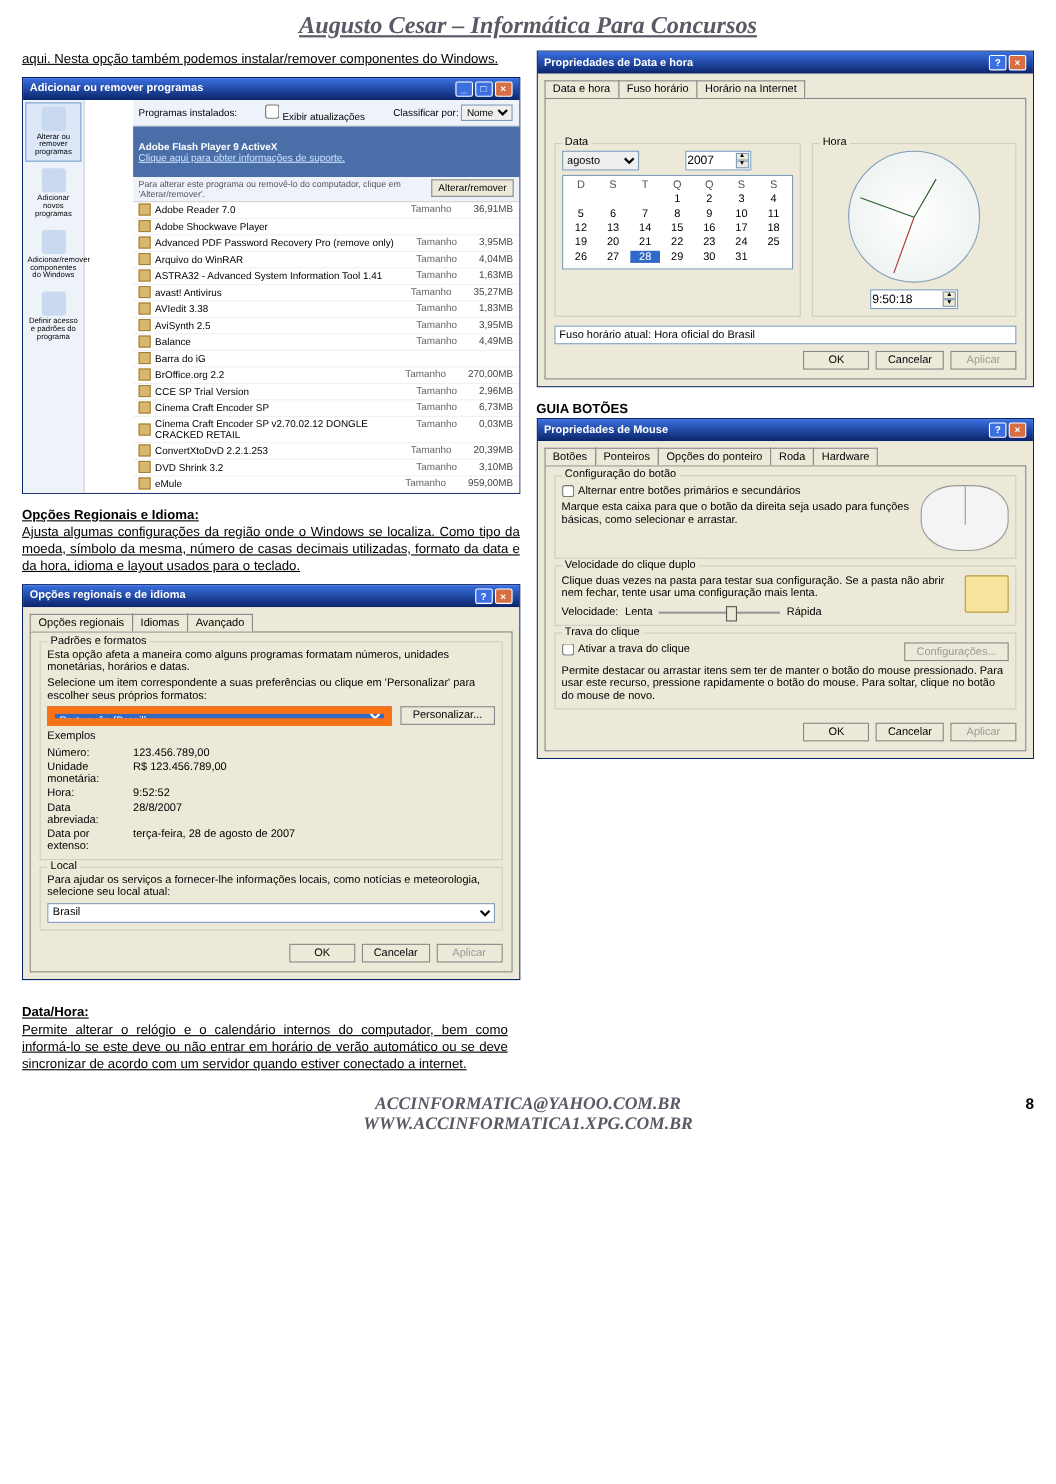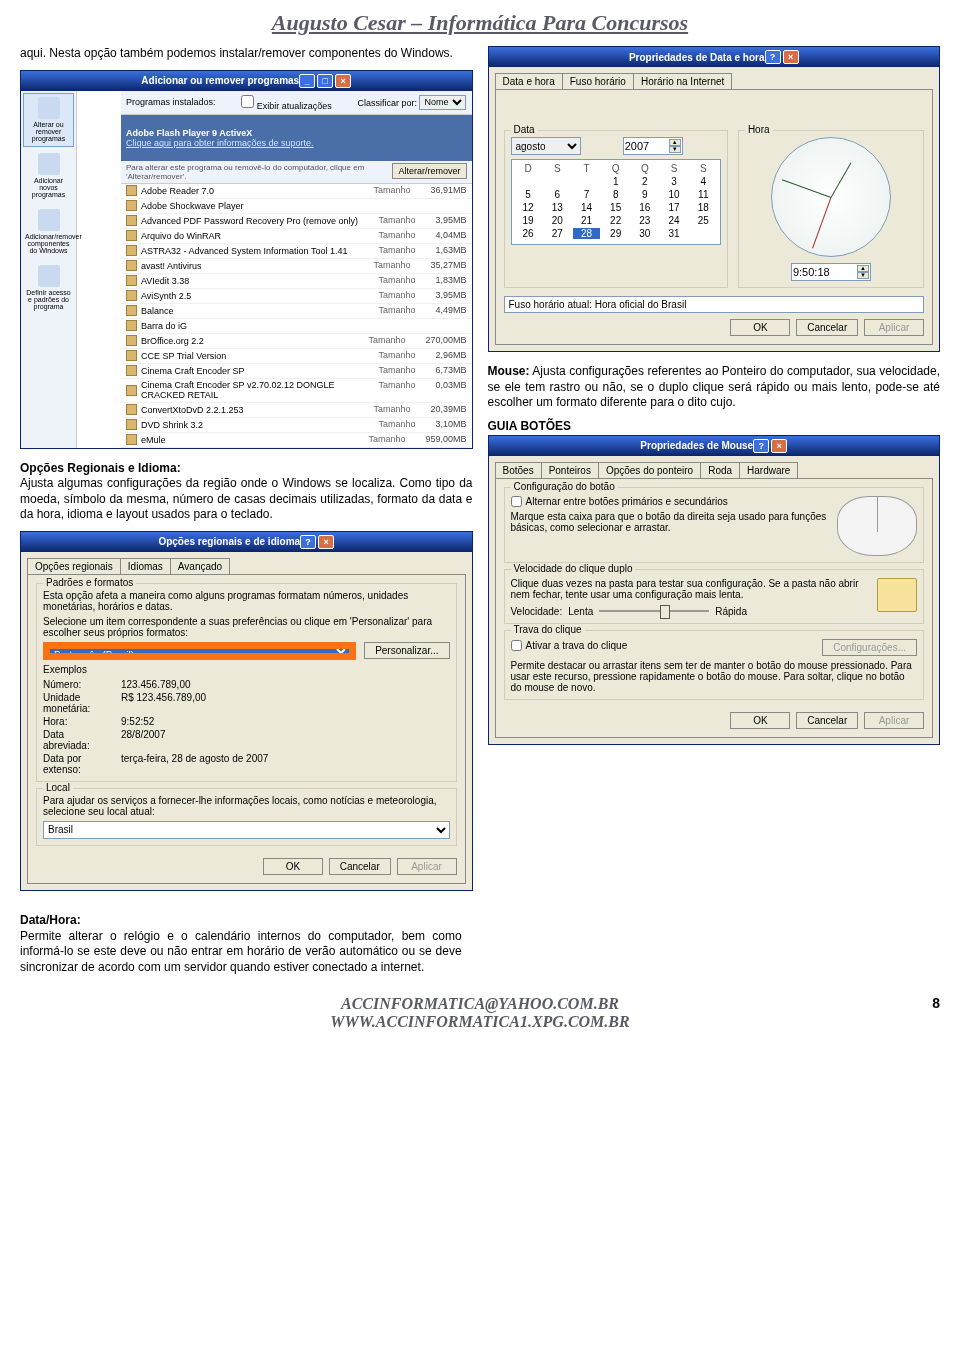--- a/index.html
+++ b/index.html
@@ -1,26 +1,26 @@
 <!DOCTYPE html>
 <html><head>
 <meta charset="utf-8">
 <style>
 * { box-sizing: border-box; margin: 0; padding: 0; }
 body { font-family: Arial, sans-serif; font-size: 11px; width: 960px; background: #fff; color: #000; }
 .page { padding: 10px 20px; }
 .header-title { font-family: "Times New Roman", serif; font-size: 22px; font-weight: bold; font-style: italic; text-align: center; text-decoration: underline; color: #5a5a66; margin-bottom: 10px; }
 .two-col { display: flex; gap: 15px; }
 .col { flex: 1; }
-.body-text { font-size: 12px; line-height: 1.3; text-align: justify; margin-bottom: 8px; }
+.body-text { font-size: 12px; line-height: 1.3; text-align: justify; margin-bottom: 8px; text-decoration: underline; }
 .section-head { font-weight: bold; font-size: 12px; margin-bottom: 2px; }
 
 
 .xp-win { border: 1px solid #0a246a; margin-bottom: 12px; background: #ece9d8; font-family: Tahoma, sans-serif; font-size: 10px; }
-.xp-title { background: linear-gradient(#3a70e0, #0a246a); color: #fff; padding: 3px 6px; font-weight: bold; display: flex; justify-content: center; align-items: center; height: 20px; }
+.xp-title { background: linear-gradient(#3a70e0, #0a246a); color: #fff; padding: 3px 6px; font-weight: bold; display: flex; justify-content: space-between; align-items: center; height: 20px; }
 .xp-title-icons { display: flex; gap: 2px; }
 .xp-title-icon { width: 16px; height: 14px; background: #d86e43; border: 1px solid #fff; border-radius: 2px; display: flex; align-items: center; justify-content: center; font-size: 9px; color: #fff; }
 .xp-title-icon.help { background: #3a70e0; }
 .xp-body { padding: 6px; background: #ece9d8; }
 
 
 .ar-body { display: flex; padding: 0; background: #fff; gap: 44px; }
 .ar-side { width: 56px; background: #eef3fa; border-right: 1px solid #ccc; padding: 2px; }
 .ar-side-item { text-align: center; font-size: 7px; padding: 3px 1px; border: 1px solid transparent; margin-bottom: 2px; line-height: 1.05; cursor: pointer; }
 .ar-side-item.sel { border: 1px solid #7aa1d6; background: #dce8f7; }
@@ -455,23 +455,20 @@
             <div class="tz-box"><span>Fuso horário atual:</span> <span>Hora oficial do Brasil</span></div>
             <div class="dt-buttons">
               <button class="xp-btn">OK</button>
               <button class="xp-btn">Cancelar</button>
               <button class="xp-btn" disabled="">Aplicar</button>
             </div>
           </div>
         </div>
       </div>
 
-      <p class="body-text">
-        <b>Mouse:</b><span> Ajusta configurações referentes ao Ponteiro do computador, sua velocidade, se ele tem rastro ou não, se o duplo clique será rápido ou mais lento, pode-se até escolher um formato diferente para o dito cujo.</span>
-      </p>
       <p class="section-head">GUIA BOTÕES</p>
 
       <div class="xp-win">
         <div class="xp-title">
           <span>Propriedades de Mouse</span>
           <div class="xp-title-icons">
             <span class="xp-title-icon help">?</span>
             <span class="xp-title-icon">×</span>
           </div>
         </div>

